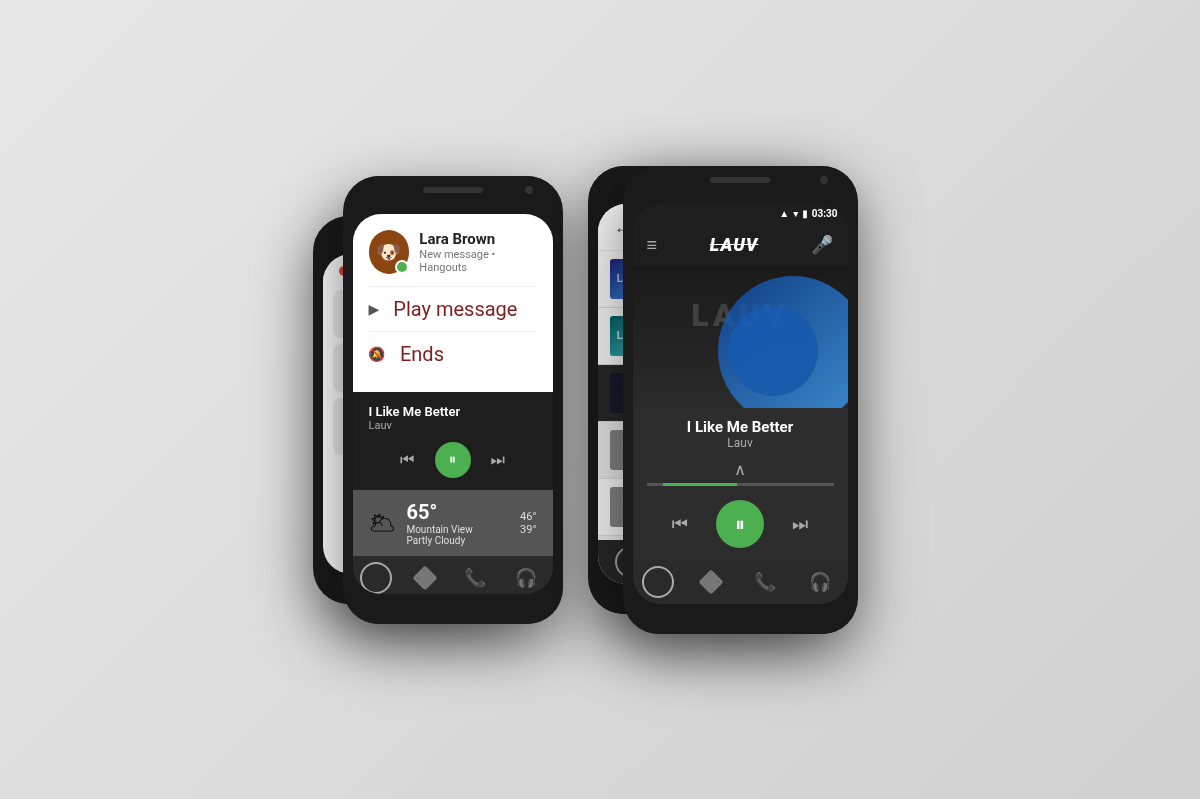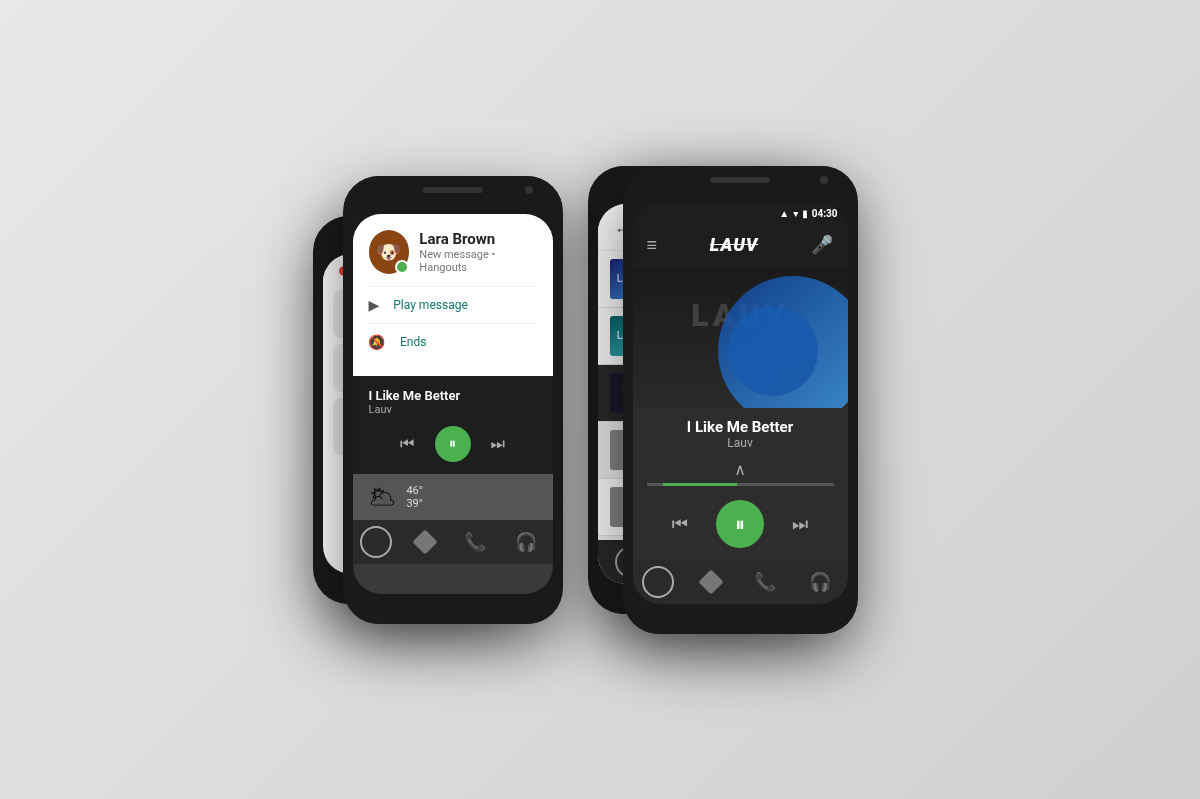--- a/index.html
+++ b/index.html
@@ -253,22 +253,22 @@
       padding: 10px 0;
       border-top: 1px solid #eee;
     }
 
     .popup-action-icon {
       font-size: 14px;
       color: #555;
     }
 
     .popup-action-label {
-      font-size: 12px;
-      color: #0f766e;
+      font-size: 20px;
+      color: #7f1d1d;
     }
 
     
     .music-mini {
       background: #1e1e1e;
       padding: 12px 16px;
     }
 
     .music-mini-title {
       font-size: 13px;
@@ -636,20 +636,24 @@
             <div class="music-mini-artist">Lauv</div>
             <div class="music-mini-controls">
               <span class="ctrl-btn">⏮</span>
               <div class="ctrl-btn play-pause">⏸</div>
               <span class="ctrl-btn">⏭</span>
             </div>
           </div>
 
           <div class="weather-mini">
             <div class="weather-mini-icon">🌥</div>
+            <div class="weather-mini-info">
+              <div class="weather-mini-temp">65°</div>
+              <div class="weather-mini-loc">Mountain View<br>Partly Cloudy</div>
+            </div>
             <div class="weather-mini-range">
               <div>46°</div>
               <div>39°</div>
             </div>
           </div>
 
           <div class="aa-nav">
             <div class="aa-nav-btn home"></div>
             <div class="aa-nav-btn">
               <div style="width:18px;height:18px;background:#777;border-radius:3px;transform:rotate(45deg);"></div>
@@ -733,21 +737,21 @@
         <div class="phone-speaker"></div>
         <div class="phone-camera"></div>
       </div>
       <div class="phone-inner" style="height:400px;">
         <div class="spotify-screen">
 
           <div class="status-bar">
             <span class="status-icon">▲</span>
             <span class="status-icon">▾</span>
             <span class="status-icon">▮</span>
-            <span class="status-time">04:30</span>
+            <span class="status-time">03:30</span>
           </div>
 
           <div class="spotify-header">
             <span class="spotify-menu-icon">≡</span>
             <span class="spotify-logo">
               <span style="text-decoration:line-through;color:#fff;font-weight:900;">LAUV</span>
             </span>
             <span class="spotify-mic-icon">🎤</span>
           </div>
 

